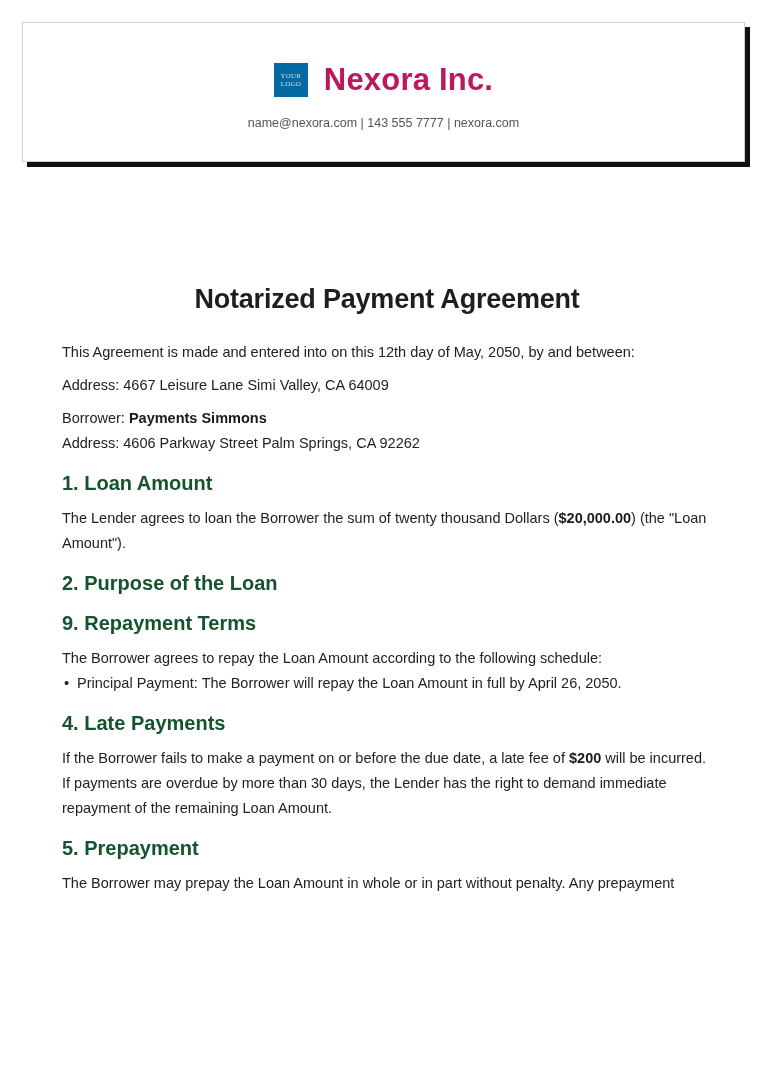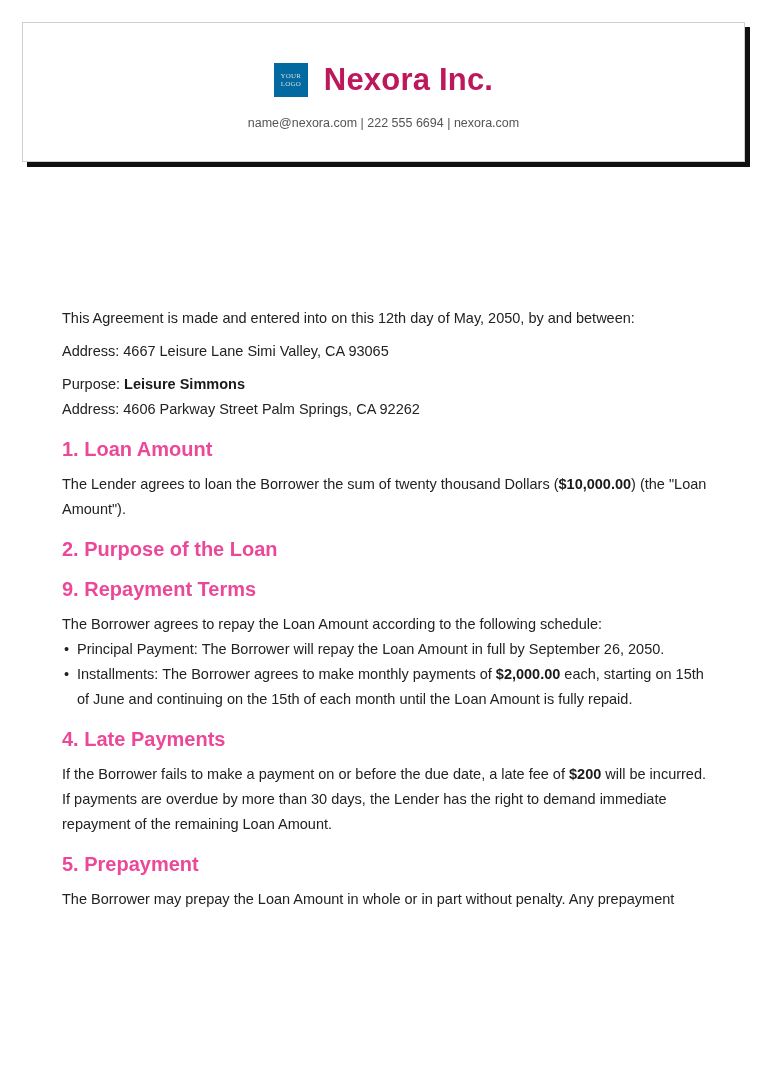--- a/index.html
+++ b/index.html
@@ -86,21 +86,21 @@
       line-height: 25px;
     }
     .intro { margin-bottom: 8px; margin-top: 24px; }
     .party-block { margin-bottom: 8px; }
     b { font-weight: bold; color: #1a1a1a; }
     h2 {
       font-size: 20px;
       font-weight: bold;
       margin: 14px 0 10px 0;
       line-height: 26px;
-      color: #ec4899;
+      color: #14532d;
     }
     ul {
       margin: 0;
       padding: 0 0 0 15px;
       list-style: none;
     }
     ul li {
       position: relative;
       font-size: 14.5px;
       line-height: 25px;
@@ -117,51 +117,51 @@
 <body>
 
 <div class="letterhead">
   <div class="brand-row">
     <div class="logo-box">
       <span>YOUR</span>
       <span>LOGO</span>
     </div>
     <div class="company-name">Nexora Inc.</div>
   </div>
-  <div class="contact-line">name@nexora.com | 222 555 6694 | nexora.com</div>
+  <div class="contact-line">name@nexora.com | 143 555 7777 | nexora.com</div>
 </div>
 
 <div class="doc">
+  <h1 class="doc-title">Notarized Payment Agreement</h1>
 
   <p class="intro">This Agreement is made and entered into on this 12th day of May, 2050, by and between:</p>
 
   <div class="party-block">
-    <p>Address: 4667 Leisure Lane Simi Valley, CA 93065</p>
+    <p>Address: 4667 Leisure Lane Simi Valley, CA 64009</p>
   </div>
 
   <div class="party-block">
-    <p><span>Purpose: </span><b>Leisure Simmons</b></p>
+    <p><span>Borrower: </span><b>Payments Simmons</b></p>
     <p>Address: 4606 Parkway Street Palm Springs, CA 92262</p>
   </div>
 
   <div>
     <h2>1. Loan Amount</h2>
-    <p><span>The Lender agrees to loan the Borrower the sum of twenty thousand Dollars (</span><b>$10,000.00</b><span>) (the "Loan Amount").</span></p>
+    <p><span>The Lender agrees to loan the Borrower the sum of twenty thousand Dollars (</span><b>$20,000.00</b><span>) (the "Loan Amount").</span></p>
   </div>
 
   <div>
     <h2>2. Purpose of the Loan</h2>
   </div>
 
   <div>
     <h2>9. Repayment Terms</h2>
     <p>The Borrower agrees to repay the Loan Amount according to the following schedule:</p>
     <ul>
-      <li>Principal Payment: The Borrower will repay the Loan Amount in full by September 26, 2050.</li>
-      <li><span>Installments: The Borrower agrees to make monthly payments of </span><b>$2,000.00</b><span> each, starting on 15th of June and continuing on the 15th of each month until the Loan Amount is fully repaid.</span></li>
+      <li>Principal Payment: The Borrower will repay the Loan Amount in full by April 26, 2050.</li>
     </ul>
   </div>
 
   <div>
     <h2>4. Late Payments</h2>
     <p><span>If the Borrower fails to make a payment on or before the due date, a late fee of </span><b>$200</b><span> will be incurred. If payments are overdue by more than 30 days, the Lender has the right to demand immediate repayment of the remaining Loan Amount.</span></p>
   </div>
 
   <div>
     <h2>5. Prepayment</h2>

